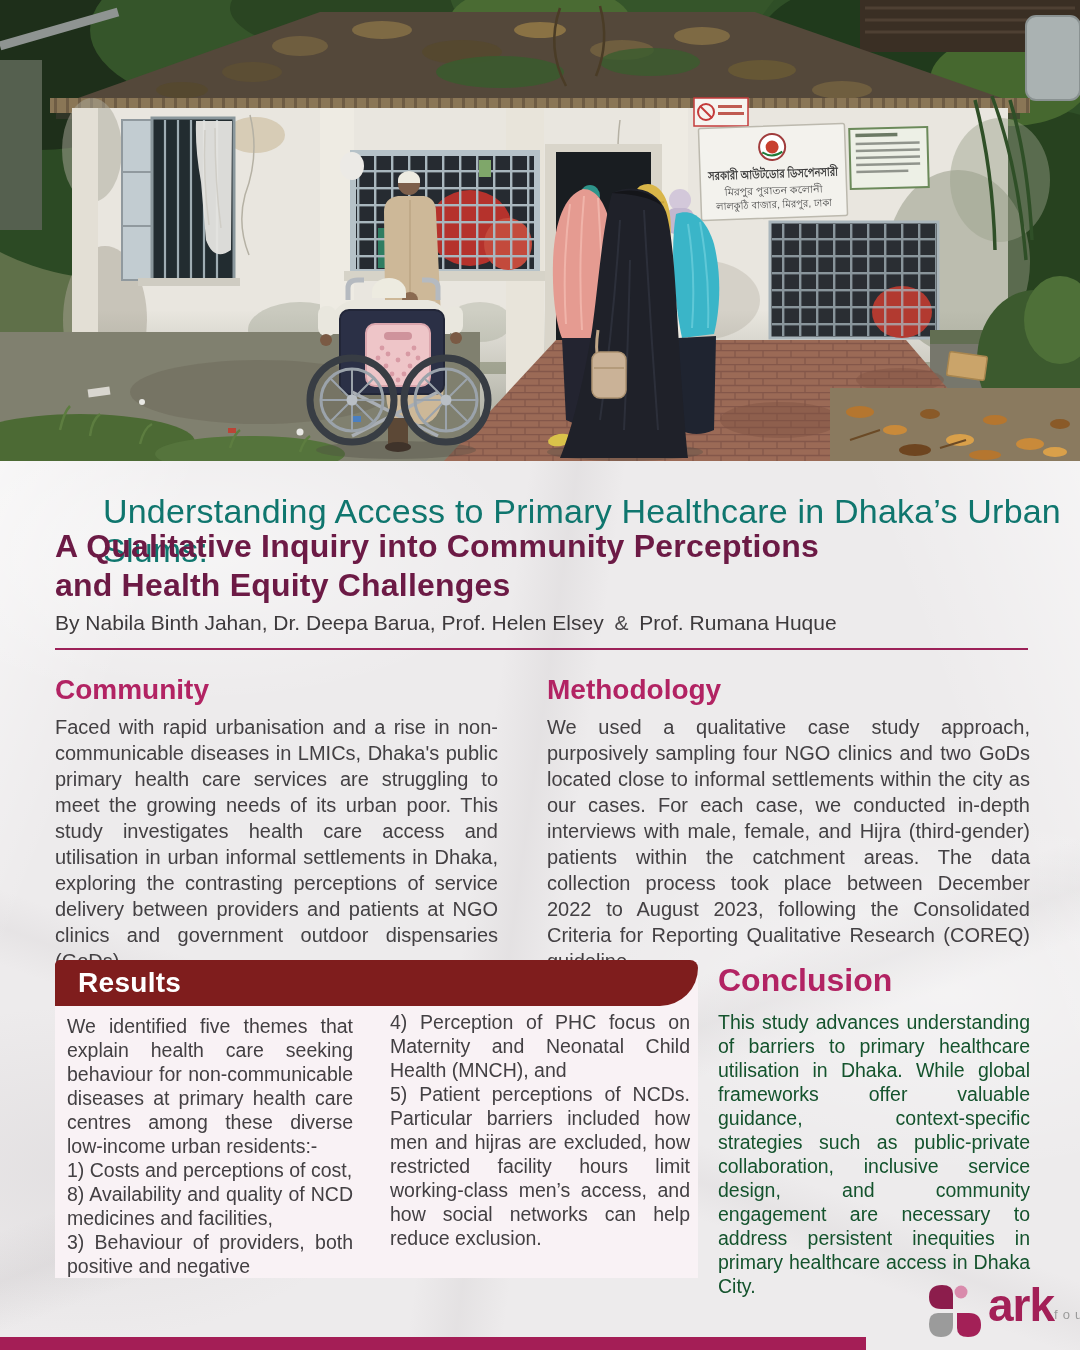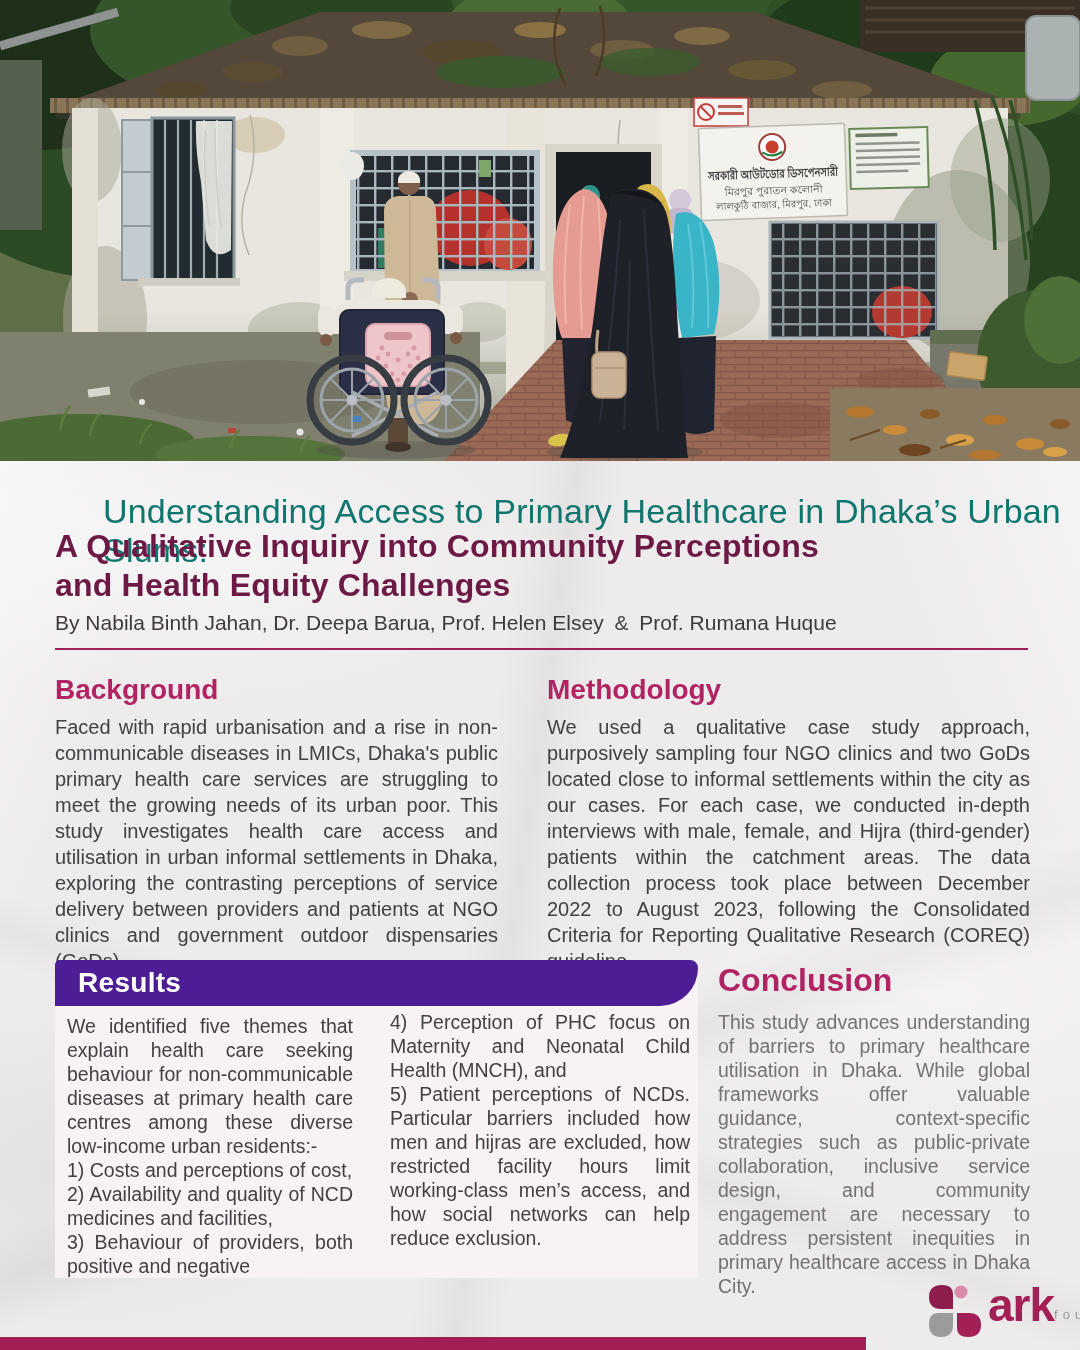--- a/index.html
+++ b/index.html
@@ -39,29 +39,29 @@
   .sec-heading{font-size:28px;font-weight:bold;color:#b22363;}
   .h-bg{left:55px;top:674px;}
   .h-meth{left:547px;top:674px;}
   .h-conc{left:718px;top:962px;font-size:32px;}
   .body-text{font-size:20px;line-height:26px;color:#434043;text-align:justify;}
   .p-bg{left:55px;top:714px;width:443px;}
   .p-meth{left:547px;top:714px;width:483px;}
 
   .results-panel{left:55px;top:960px;width:643px;height:318px;background:#f9f2f5;z-index:2;}
   .results-banner{
-    left:55px;top:960px;width:643px;height:46px;background:#4c1d95;
+    left:55px;top:960px;width:643px;height:46px;background:#7f1d1d;
     border-radius:6px 10px 48px 0;z-index:3;
     display:flex;align-items:center;padding-left:23px;box-sizing:border-box;
   }
   .results-banner .label{color:#ffffff;font-size:28px;font-weight:bold;letter-spacing:.3px;}
   .res-col{font-size:19.5px;line-height:24px;color:#434043;text-align:justify;}
   .res-col1{left:67px;top:1014px;width:286px;}
   .res-col2{left:390px;top:1010px;width:300px;}
-  .p-conc{left:718px;top:1010px;width:312px;font-size:19.5px;line-height:24px;color:#737373;text-align:justify;}
+  .p-conc{left:718px;top:1010px;width:312px;font-size:19.5px;line-height:24px;color:#14532d;text-align:justify;}
 
   .logo{left:928px;top:1284px;display:flex;align-items:flex-start;z-index:3;}
   .logo .petals{width:56px;height:58px;margin-right:4px;}
   .logo .words{display:flex;flex-direction:row;align-items:center;}
   .logo .ark{font-size:46px;font-weight:bold;color:#a32057;line-height:42px;letter-spacing:-1px;}
   .logo .foundation{font-size:13px;letter-spacing:5px;color:#9a9a9a;margin-top:19px;}
 
   .bottom-bar{left:0;top:1337px;width:866px;height:13px;background:#a41e56;z-index:3;}
 </style>
 </head>
@@ -363,35 +363,35 @@
 
   <div class="abs byline">
     <span>By</span>
     <span class="b">Nabila Binth Jahan, Dr. Deepa Barua, Prof. Helen Elsey</span>
     <span class="amp">&amp;</span>
     <span class="b">Prof. Rumana Huque</span>
   </div>
 
   <div class="abs rule"></div>
 
-  <div class="abs sec-heading h-bg">Background</div>
+  <div class="abs sec-heading h-bg">Community</div>
   <div class="abs body-text p-bg">Faced with rapid urbanisation and a rise in non-communicable diseases in LMICs, Dhaka's public primary health care services are struggling to meet the growing needs of its urban poor. This study investigates health care access and utilisation in urban informal settlements in Dhaka, exploring the contrasting perceptions of service delivery between providers and patients at NGO clinics and government outdoor dispensaries (GoDs).</div>
 
   <div class="abs sec-heading h-meth">Methodology</div>
   <div class="abs body-text p-meth">We used a qualitative case study approach, purposively sampling four NGO clinics and two GoDs located close to informal settlements within the city as our cases. For each case, we conducted in-depth interviews with male, female, and Hijra (third-gender) patients within the catchment areas. The data collection process took place between December 2022 to August 2023, following the Consolidated Criteria for Reporting Qualitative Research (COREQ) guideline.</div>
 
   <div class="abs results-panel"></div>
   <div class="abs results-banner">
     <span class="label">Results</span>
   </div>
 
   <div class="abs res-col res-col1">
     <div>We identified five themes that explain health care seeking behaviour for non-communicable diseases at primary health care centres among these diverse low-income urban residents:-</div>
     <div>1) Costs and perceptions of cost,</div>
-    <div>2) Availability and quality of NCD medicines and facilities,</div>
+    <div>8) Availability and quality of NCD medicines and facilities,</div>
     <div>3) Behaviour of providers, both positive and negative</div>
   </div>
   <div class="abs res-col res-col2">
     <div>4) Perception of PHC focus on Maternity and Neonatal Child Health (MNCH), and</div>
     <div>5) Patient perceptions of NCDs. Particular barriers included how men and hijras are excluded, how restricted facility hours limit working-class men’s access, and how social networks can help reduce exclusion.</div>
   </div>
 
   <div class="abs sec-heading h-conc">Conclusion</div>
   <div class="abs p-conc">This study advances understanding of barriers to primary healthcare utilisation in Dhaka. While global frameworks offer valuable guidance, context-specific strategies such as public-private collaboration, inclusive service design, and community engagement are necessary to address persistent inequities in primary healthcare access in Dhaka City.</div>
 

